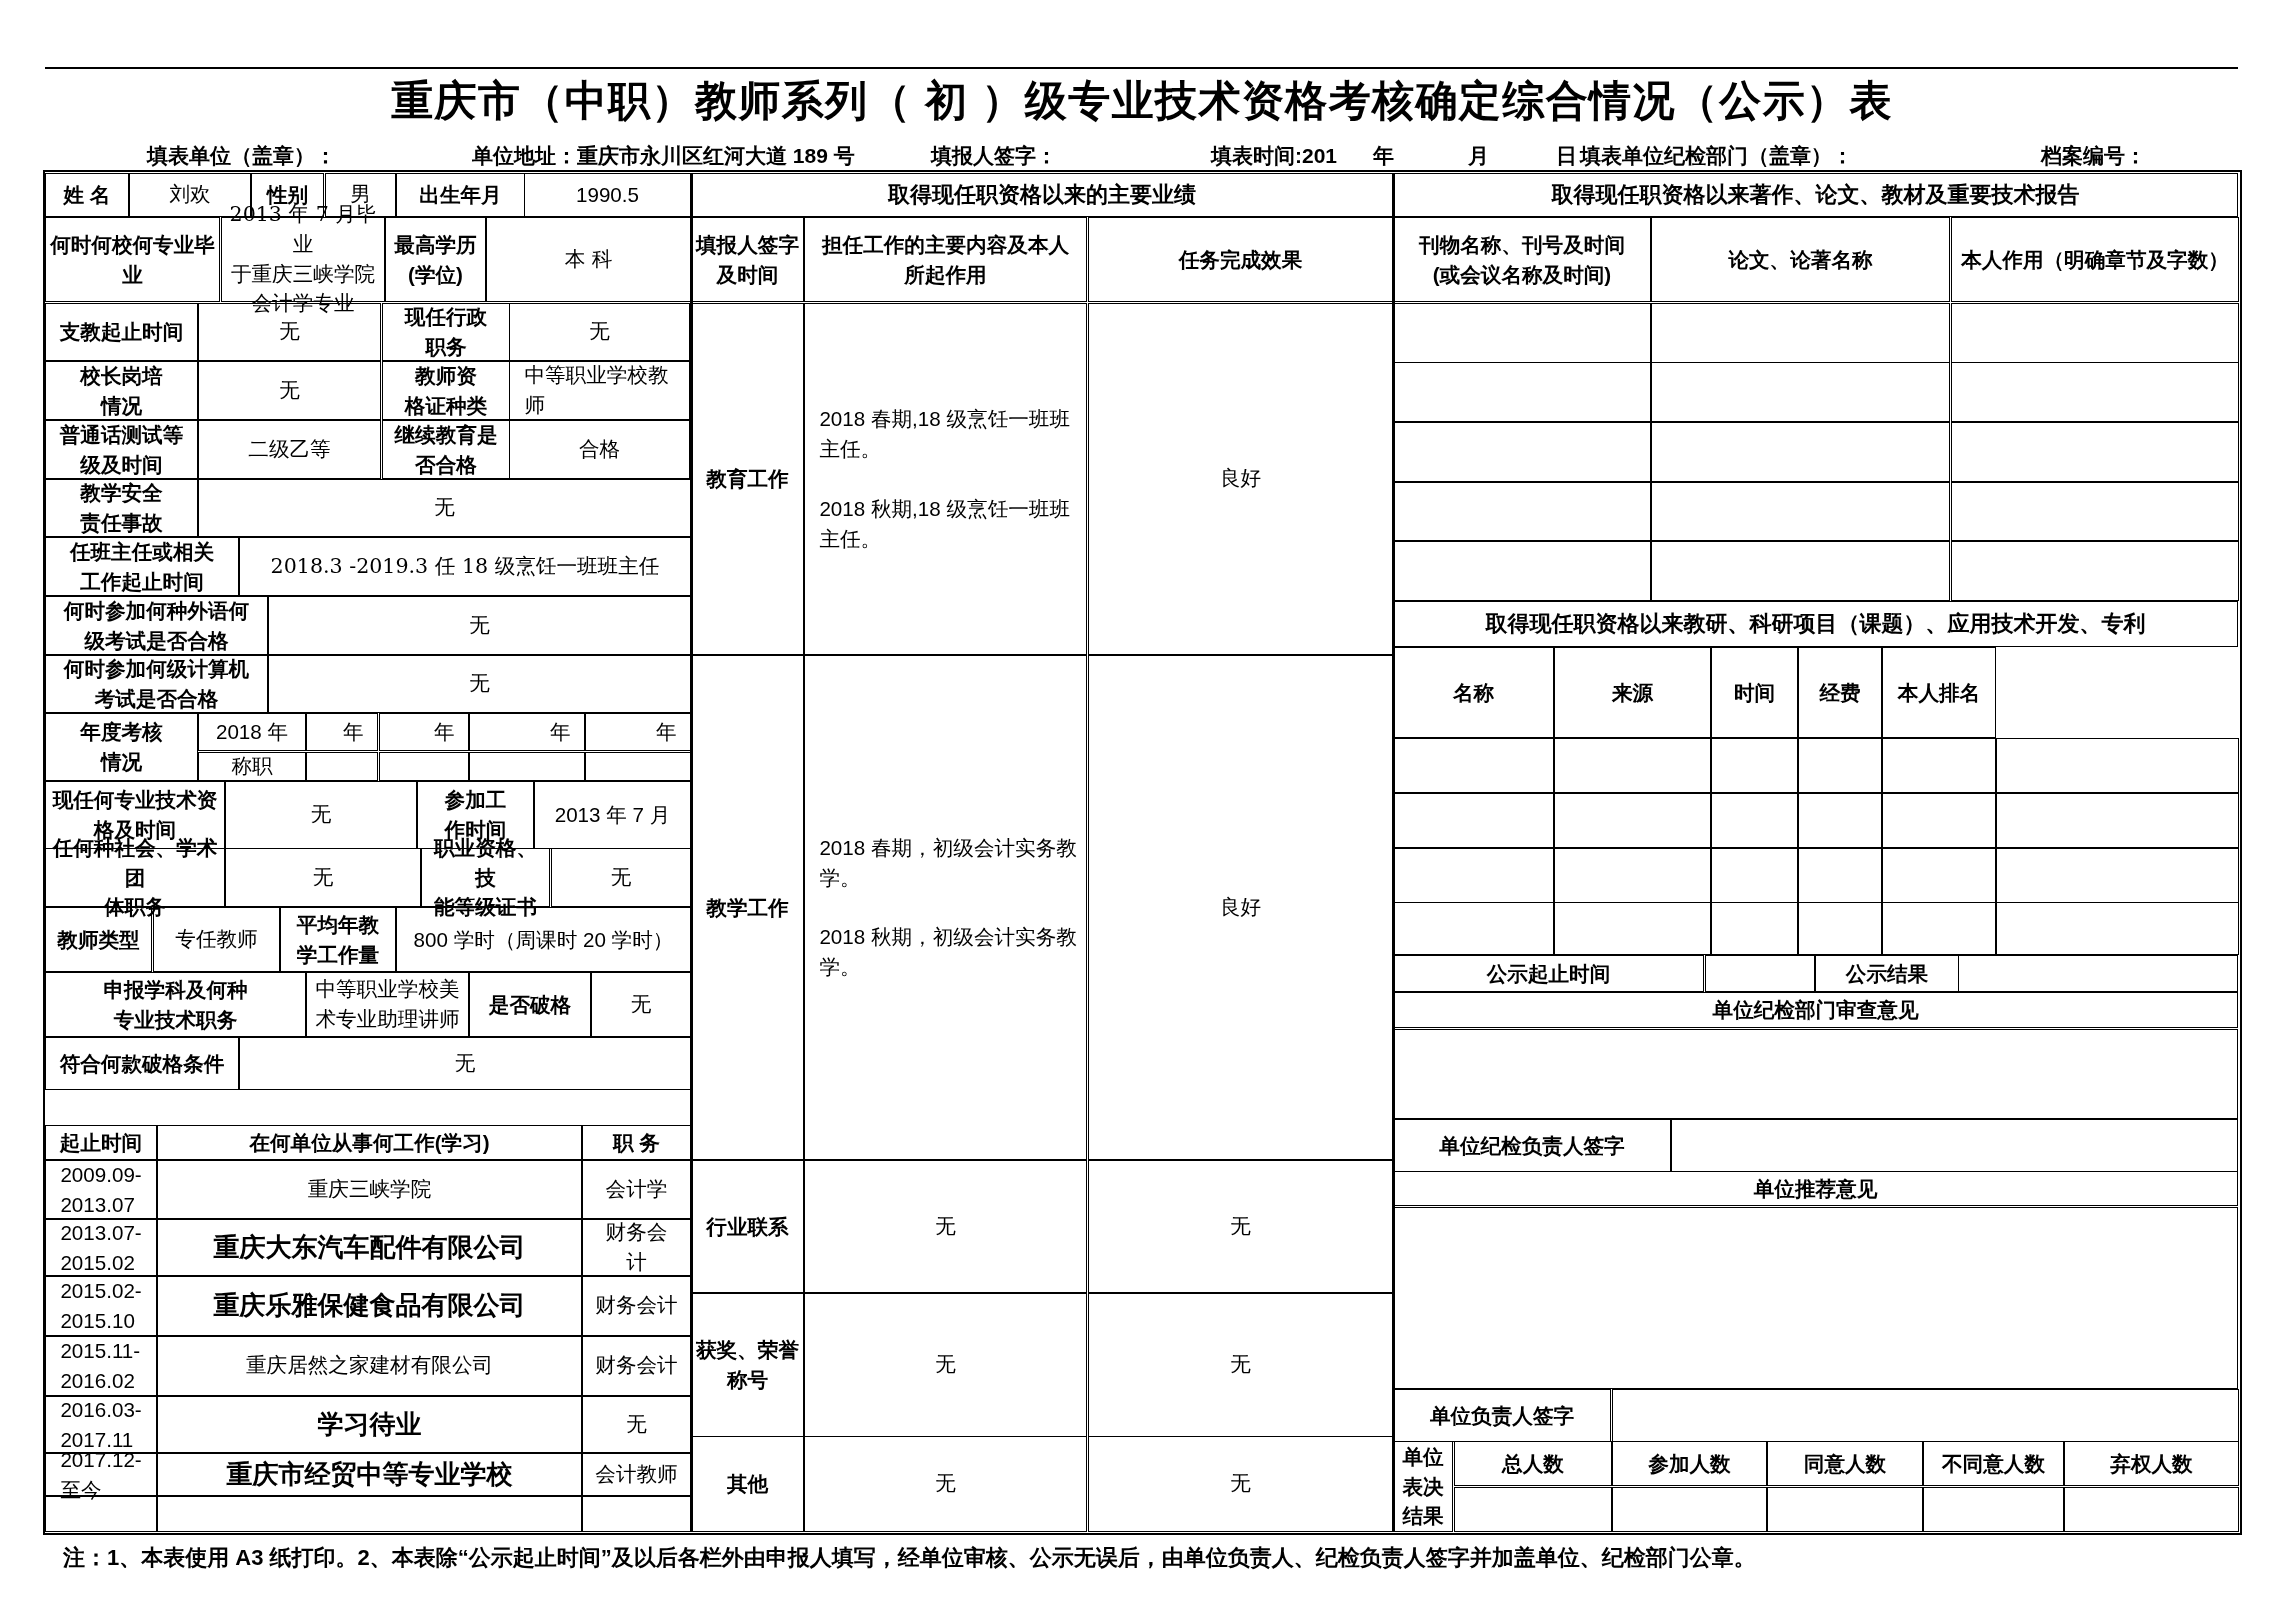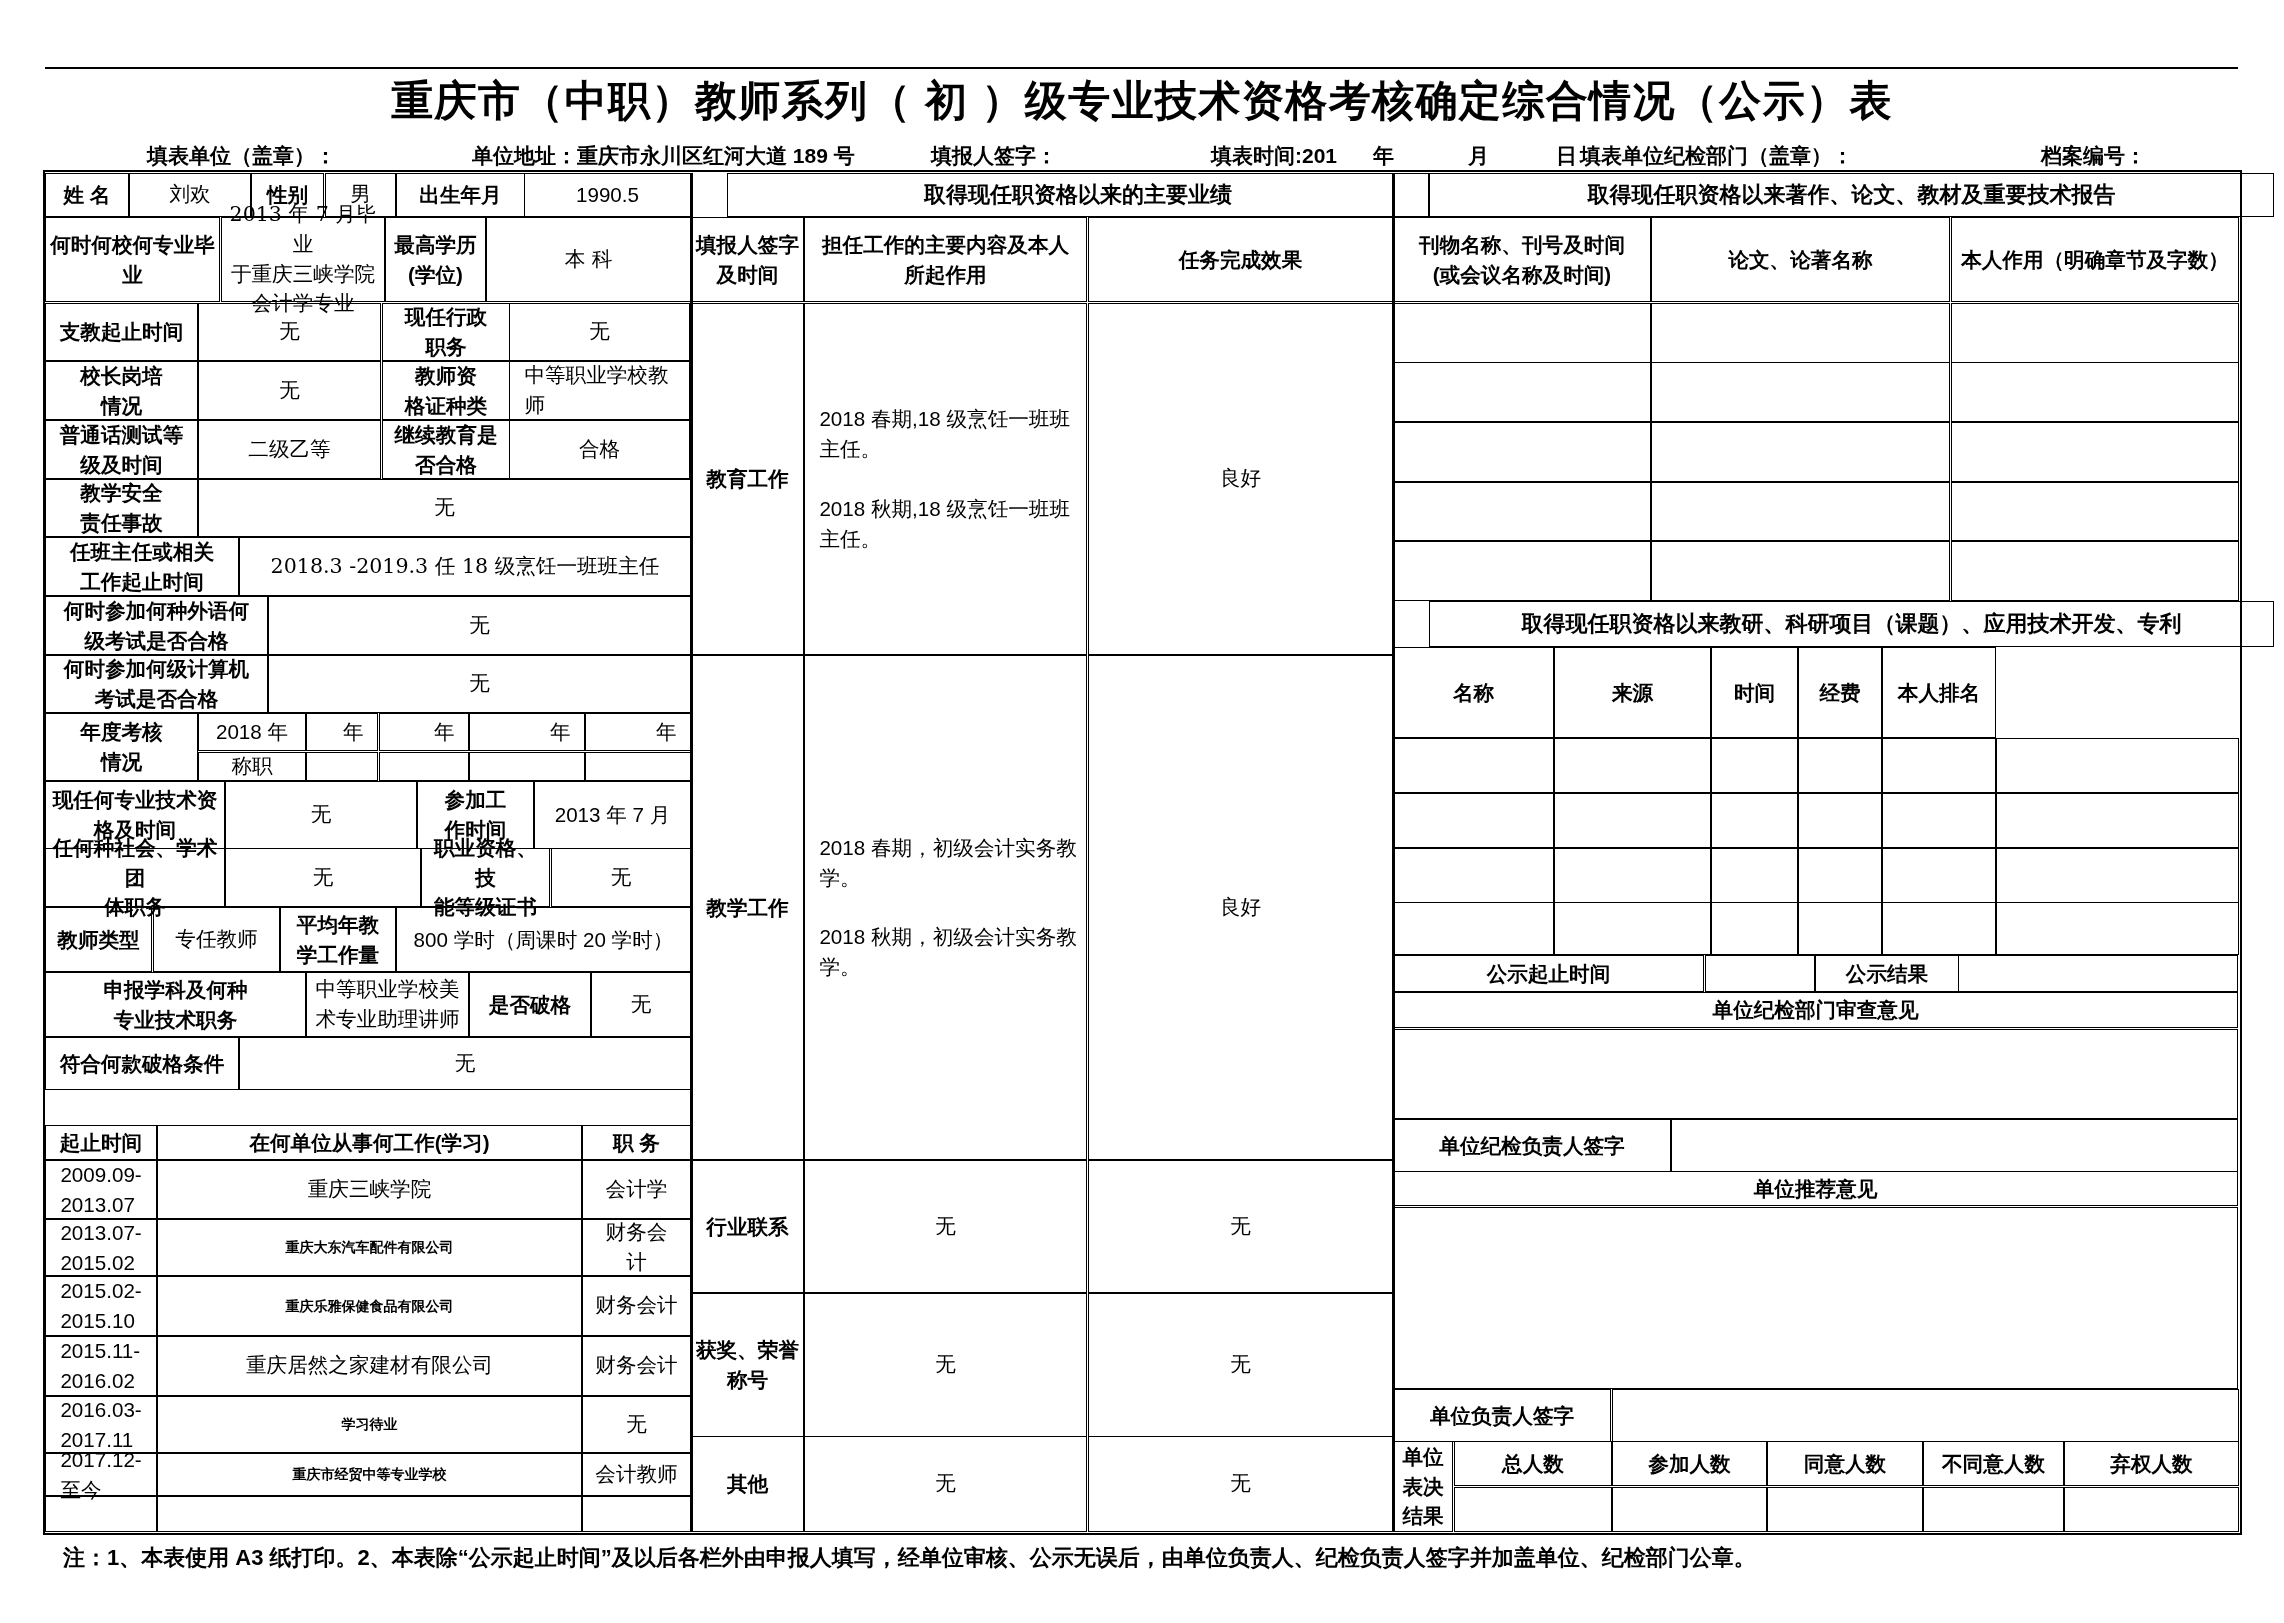--- a/index.html
+++ b/index.html
@@ -3,24 +3,24 @@
 <meta charset="utf-8">
 <style>
   html,body{margin:0;padding:0;background:#f2f2f2;}
   #page{position:relative;width:2284px;height:1624px;background:#ffffff;
         font-family:"Liberation Sans","DejaVu Sans",sans-serif;color:#000;overflow:hidden;}
   .c{position:absolute;box-sizing:border-box;border:1px solid #000;display:flex;
      align-items:center;justify-content:center;text-align:center;
      font-weight:700;font-size:20.6px;line-height:1.45;padding:2.9px;white-space:pre-line;}
   .v{font-family:"DejaVu Serif","Liberation Serif",serif;font-weight:400;}
   .vn{font-weight:400;}
-  .vb{font-weight:700;font-size:14px;}
+  .vb{font-weight:700;font-size:26px;}
   .cl{justify-content:flex-start;text-align:left;padding-left:14.4px;}
   .re{justify-content:flex-end;padding-right:13.4px;}
-  .big{font-size:22px;margin-left:36px;}
+  .big{font-size:22px;}
   .frame{position:absolute;box-sizing:border-box;border:2.9px solid #000;pointer-events:none;}
   .sep{position:absolute;background:#000;}
   #title{position:absolute;left:0;right:0;top:73px;text-align:center;
          font-size:42px;font-weight:700;letter-spacing:1.4px;}
   .meta{position:absolute;top:142px;font-size:21px;font-weight:700;white-space:nowrap;}
   #note{position:absolute;left:63px;top:1543px;font-size:22px;font-weight:700;white-space:nowrap;}
   #toprule{position:absolute;left:45px;top:67px;width:2193px;height:1.9px;background:#000;}
 </style>
 </head>
 <body>

